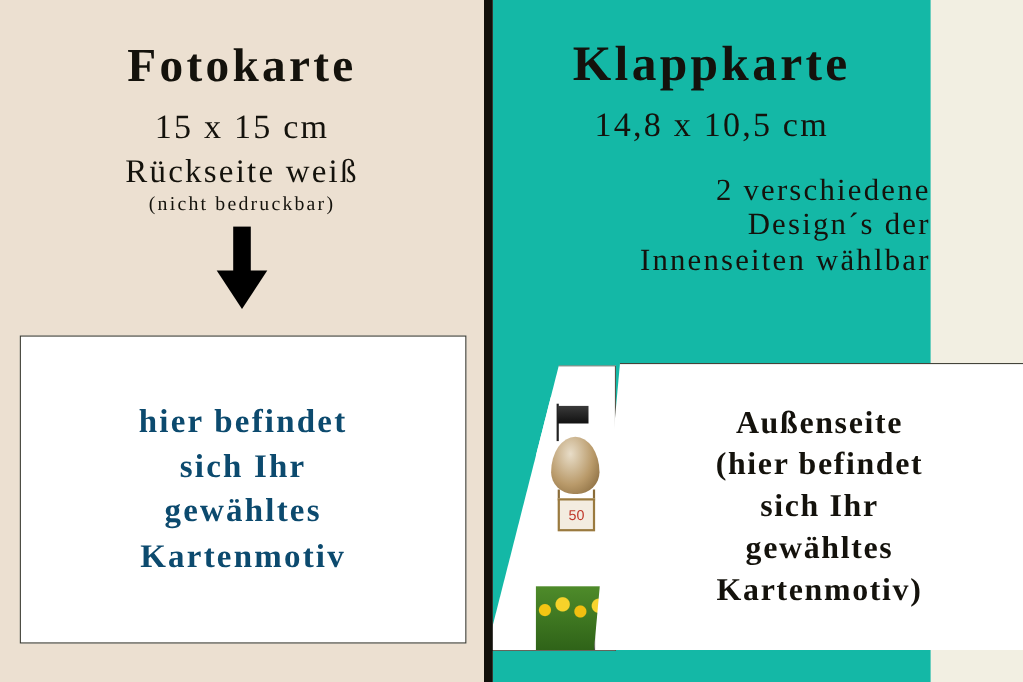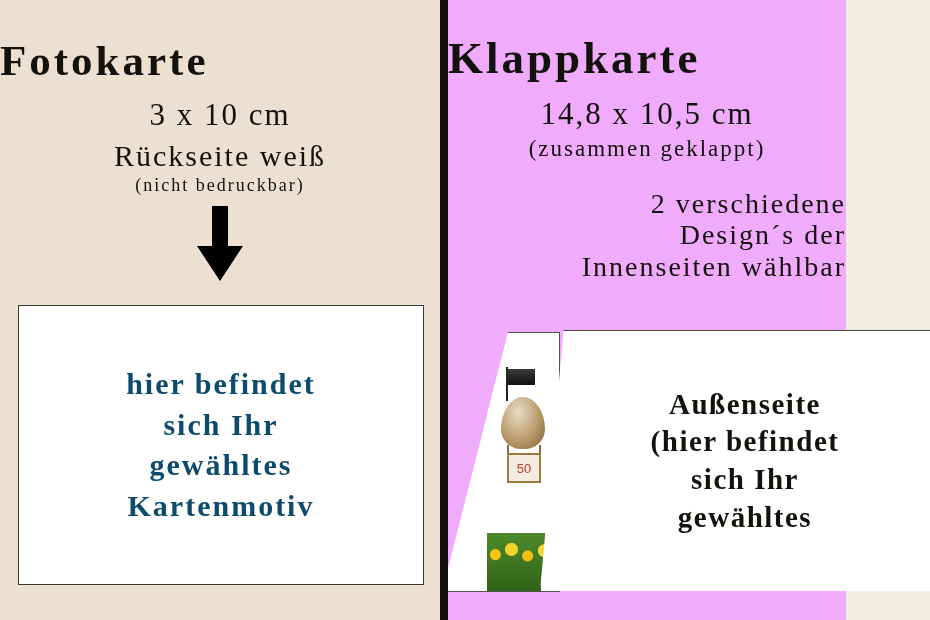--- a/index.html
+++ b/index.html
@@ -30,24 +30,25 @@
   }
   .divider {
     width: 8px;
     height: 620px;
     background: #12100a;
     position: relative;
     z-index: 5;
   }
   .panel-right {
     width: 398px;
-    background: #f0abfc;
+    background: #14b8a6;
   }
 
   .heading {
+    text-align: center;
     font-weight: bold;
     letter-spacing: 3px;
     color: #14120c;
   }
   .h-left {
     font-size: 43px;
     margin-top: 36px;
   }
   .h-right {
     font-size: 45px;
@@ -257,21 +258,21 @@
     background: #222;
   }
 </style>
 </head>
 <body>
 
 <div id="page">
 
   <div class="panel panel-left">
     <div class="heading h-left">Fotokarte</div>
-    <div class="sub sub-size">3 x 10 cm</div>
+    <div class="sub sub-size">15 x 15 cm</div>
     <div class="sub sub-line">Rückseite weiß</div>
     <div class="sub sub-note">(nicht bedruckbar)</div>
 
     <div class="arrow-wrap">
       <div class="arrow">
         <div class="shaft"></div>
         <div class="head"></div>
       </div>
     </div>
 
@@ -283,21 +284,20 @@
         <div>Kartenmotiv</div>
       </div>
     </div>
   </div>
 
   <div class="divider"></div>
 
   <div class="panel panel-right">
     <div class="heading h-right">Klappkarte</div>
     <div class="sub sub-size">14,8 x 10,5 cm</div>
-    <div class="sub sub-small">(zusammen geklappt)</div>
 
     <div class="sub sub-block">2 verschiedene</div>
     <div class="sub sub-block" style="margin-top:0">Design´s der</div>
     <div class="sub sub-block" style="margin-top:0">Innenseiten wählbar</div>
 
     <div class="foldcard">
 
       <div class="fold-back">
         <div class="motif">
           <div class="sky"></div>
@@ -310,19 +310,20 @@
           <div class="basket">50</div>
         </div>
       </div>
 
       <div class="fold-front">
         <div class="fold-front-inner">
           <div>Außenseite</div>
           <div>(hier befindet</div>
           <div>sich Ihr</div>
           <div>gewähltes</div>
+          <div>Kartenmotiv)</div>
         </div>
       </div>
 
     </div>
   </div>
 
 </div>
 
 </body></html>

